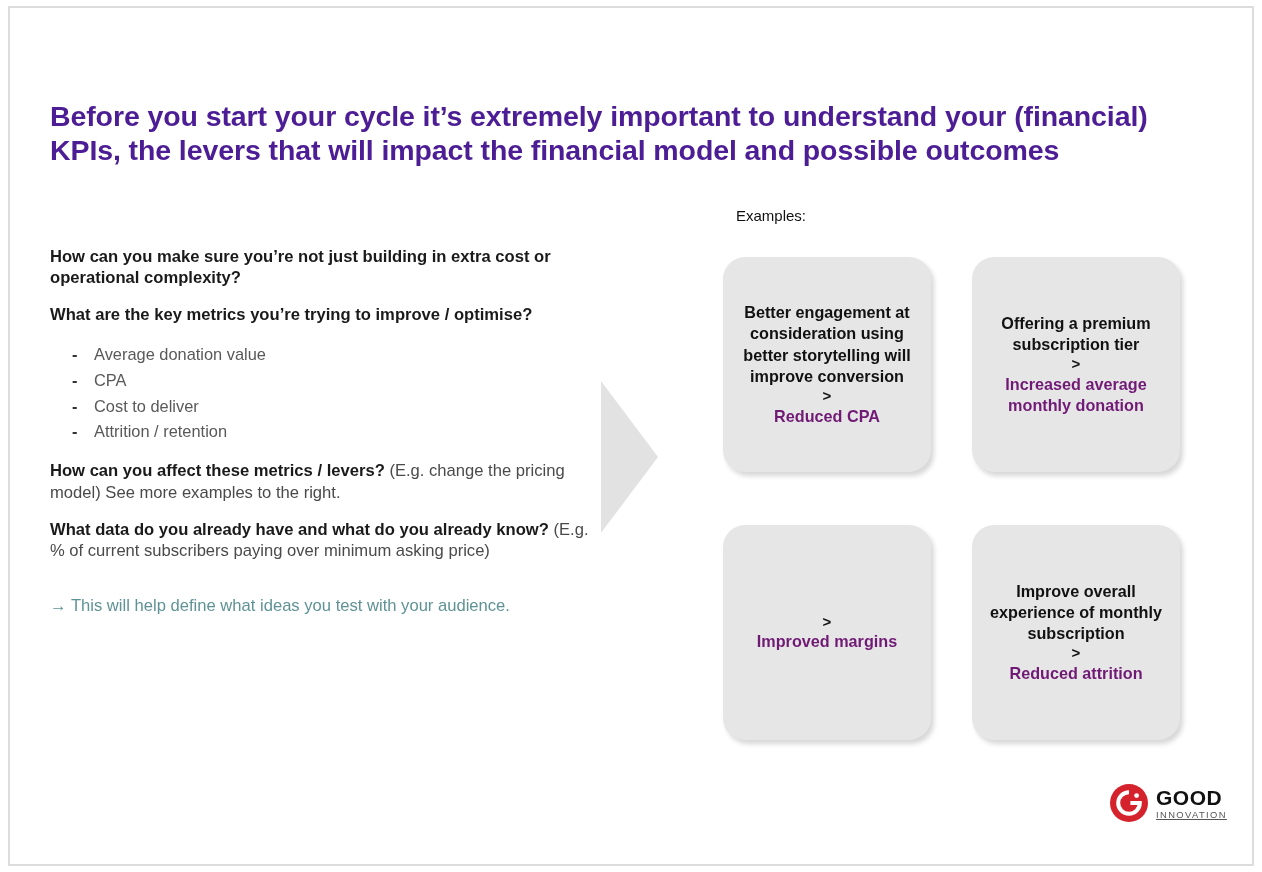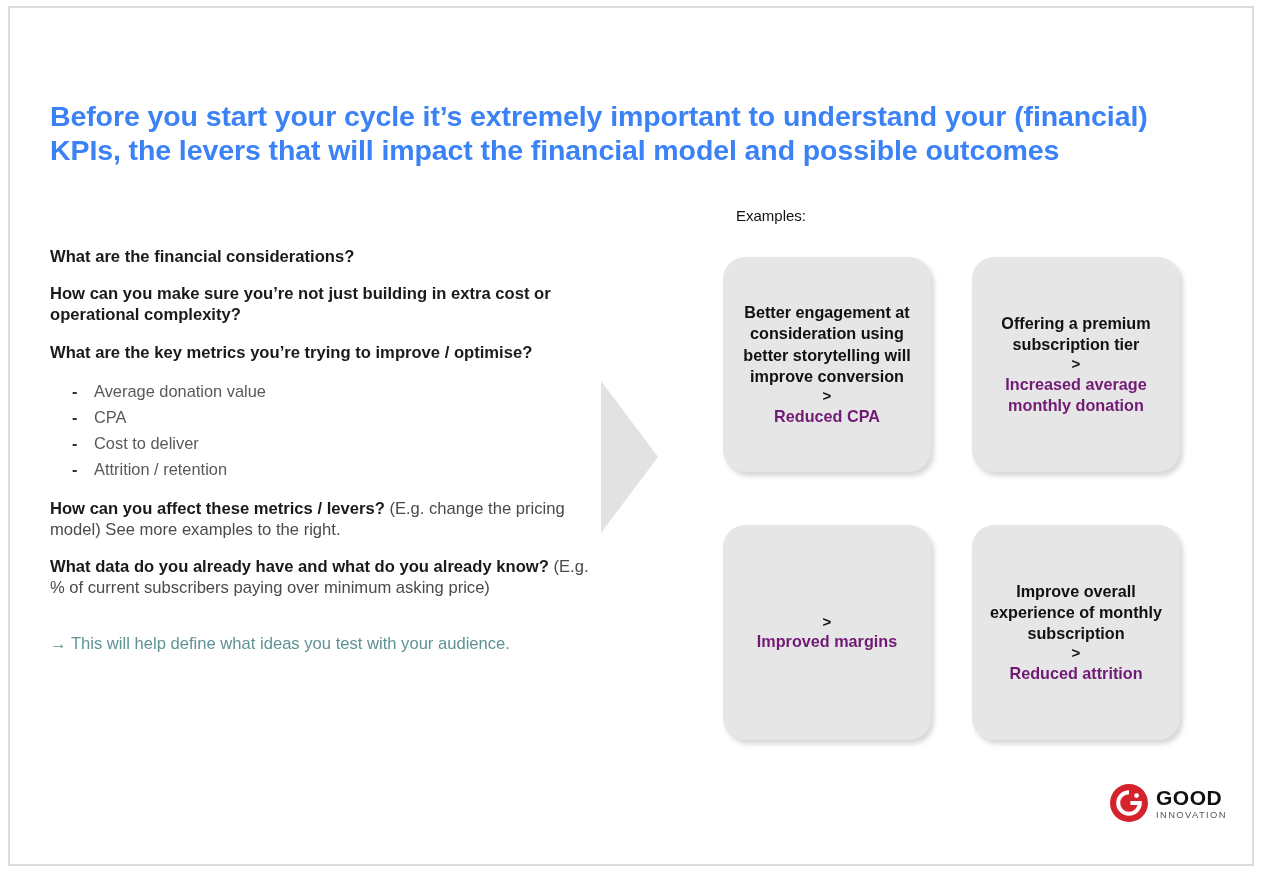--- a/index.html
+++ b/index.html
@@ -29,21 +29,21 @@
     box-sizing: border-box;
     pointer-events: none;
   }
 
   
   .title {
     position: absolute;
     left: 50px;
     top: 100px;
     width: 1110px;
-    color: #3b82f6;
+    color: #4c1d95;
     font-size: 28.5px;
     font-weight: bold;
     line-height: 1.18;
     letter-spacing: -0.1px;
   }
 
   
   .left-col {
     position: absolute;
     left: 50px;
@@ -171,34 +171,34 @@
     letter-spacing: 0.5px;
     color: #111111;
     display: block;
   }
   .logo-innov {
     font-size: 9.4px;
     letter-spacing: 1.4px;
     color: #555555;
     display: block;
     margin-top: 2px;
+    text-decoration: underline;
   }
 </style>
 </head>
 <body>
 
 <div class="slide">
 
   <div class="page-border"></div>
 
   <div class="title">Before you start your cycle it’s extremely important to understand your (financial) KPIs, the levers that will impact the financial model and possible outcomes</div>
 
   <div class="left-col">
 
-    <div class="q">What are the financial considerations?</div>
     <div class="q">How can you make sure you’re not just building in extra cost or operational complexity?</div>
     <div class="q">What are the key metrics you’re trying to improve / optimise?</div>
 
     <ul class="bullets">
       <li>
         <span class="dash">-</span>
         <span>Average donation value</span>
       </li>
       <li>
         <span class="dash">-</span>

